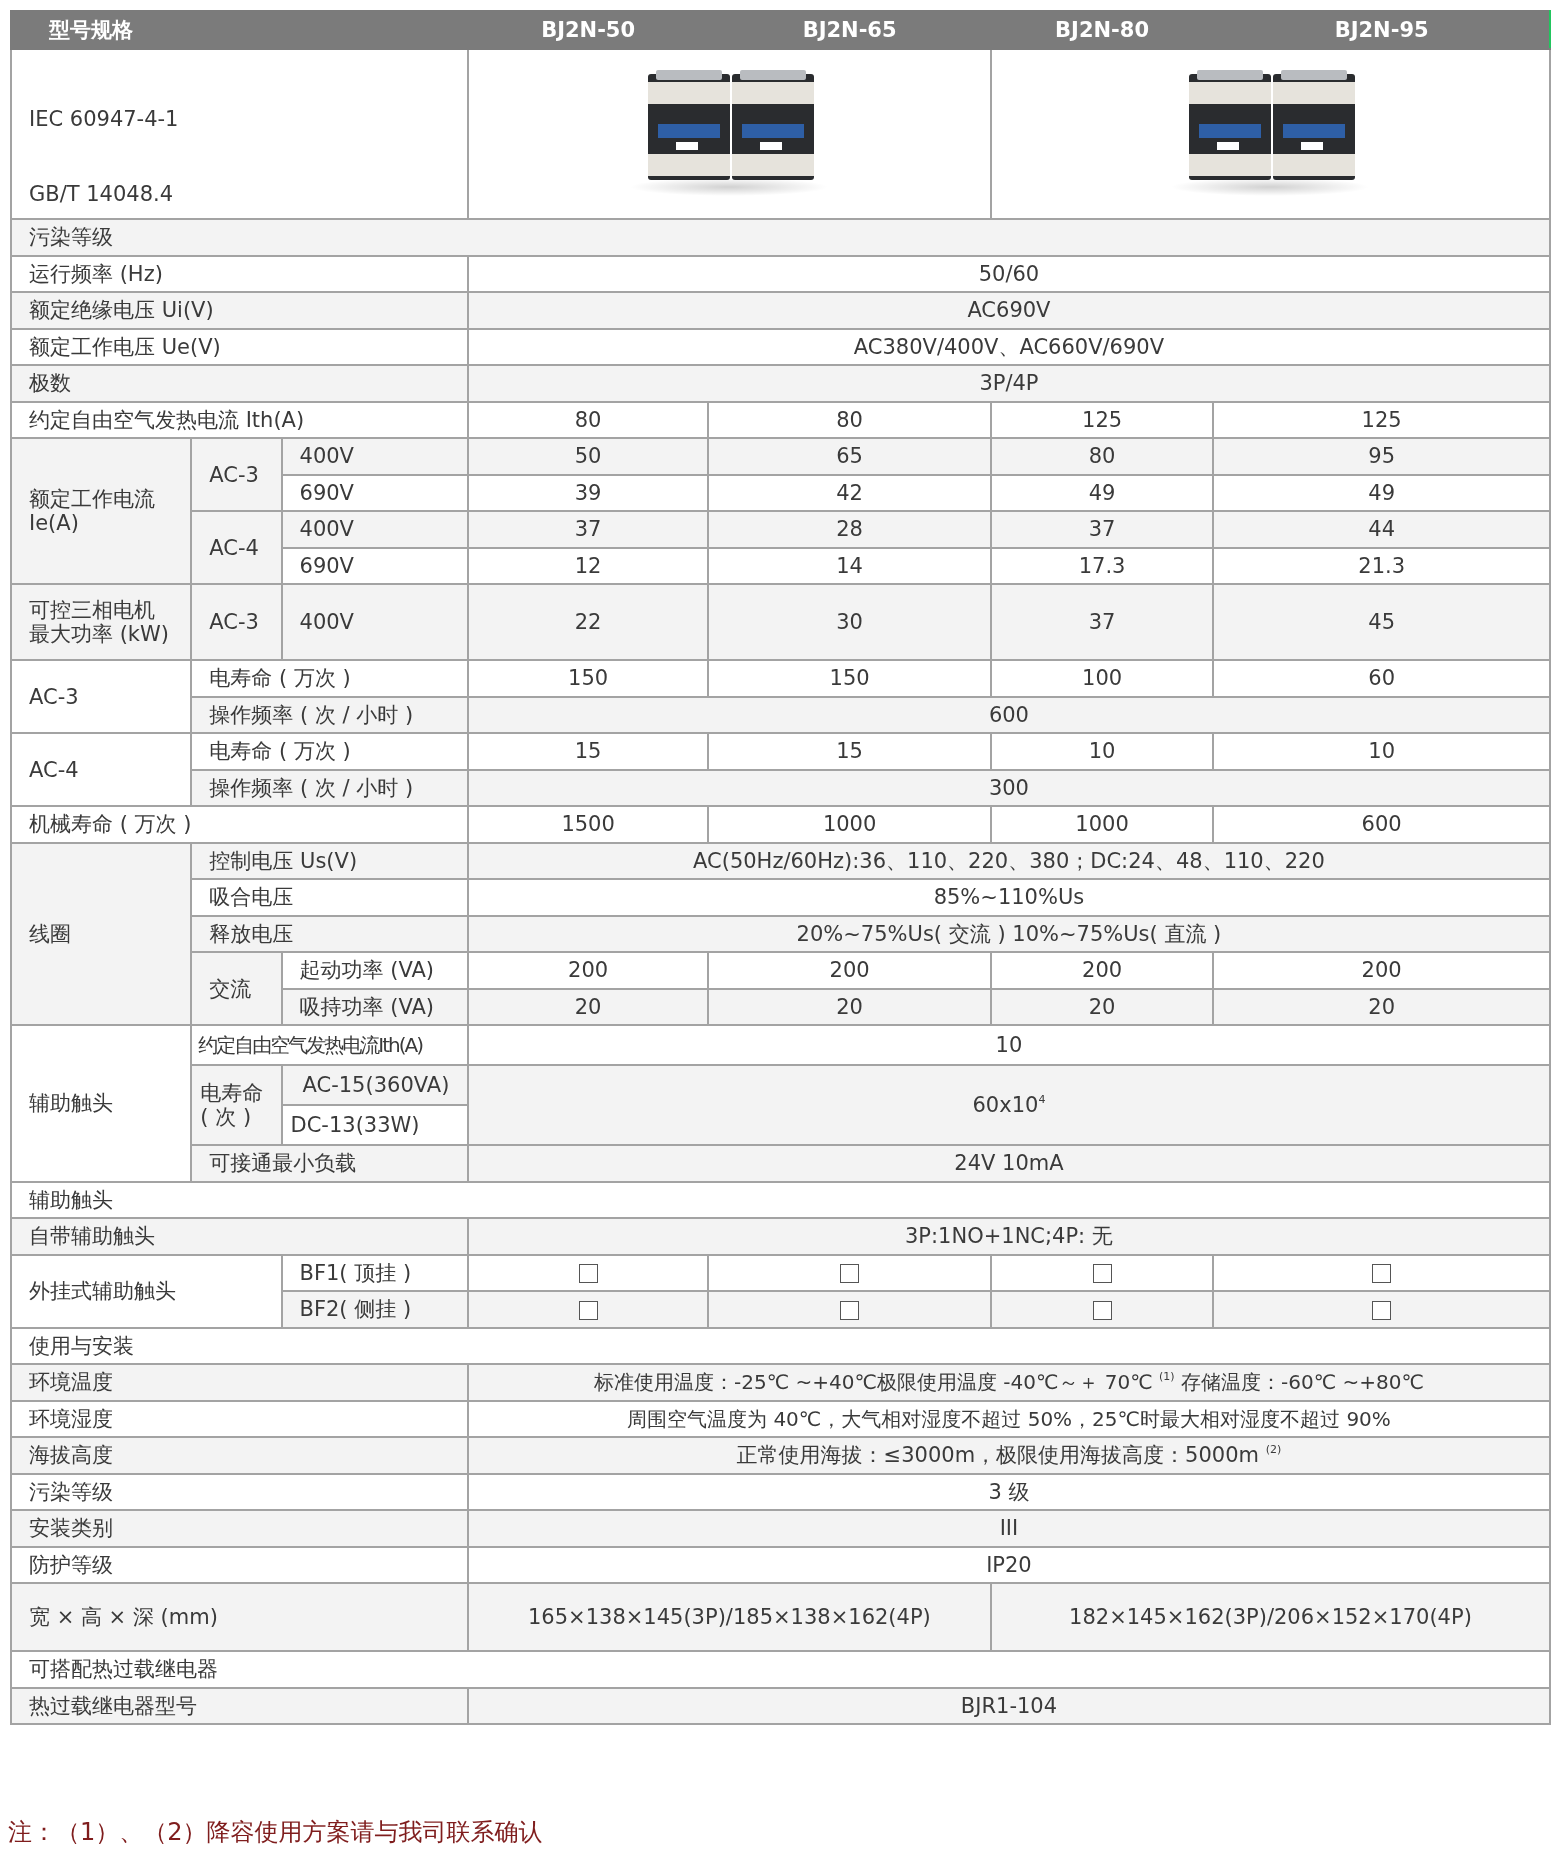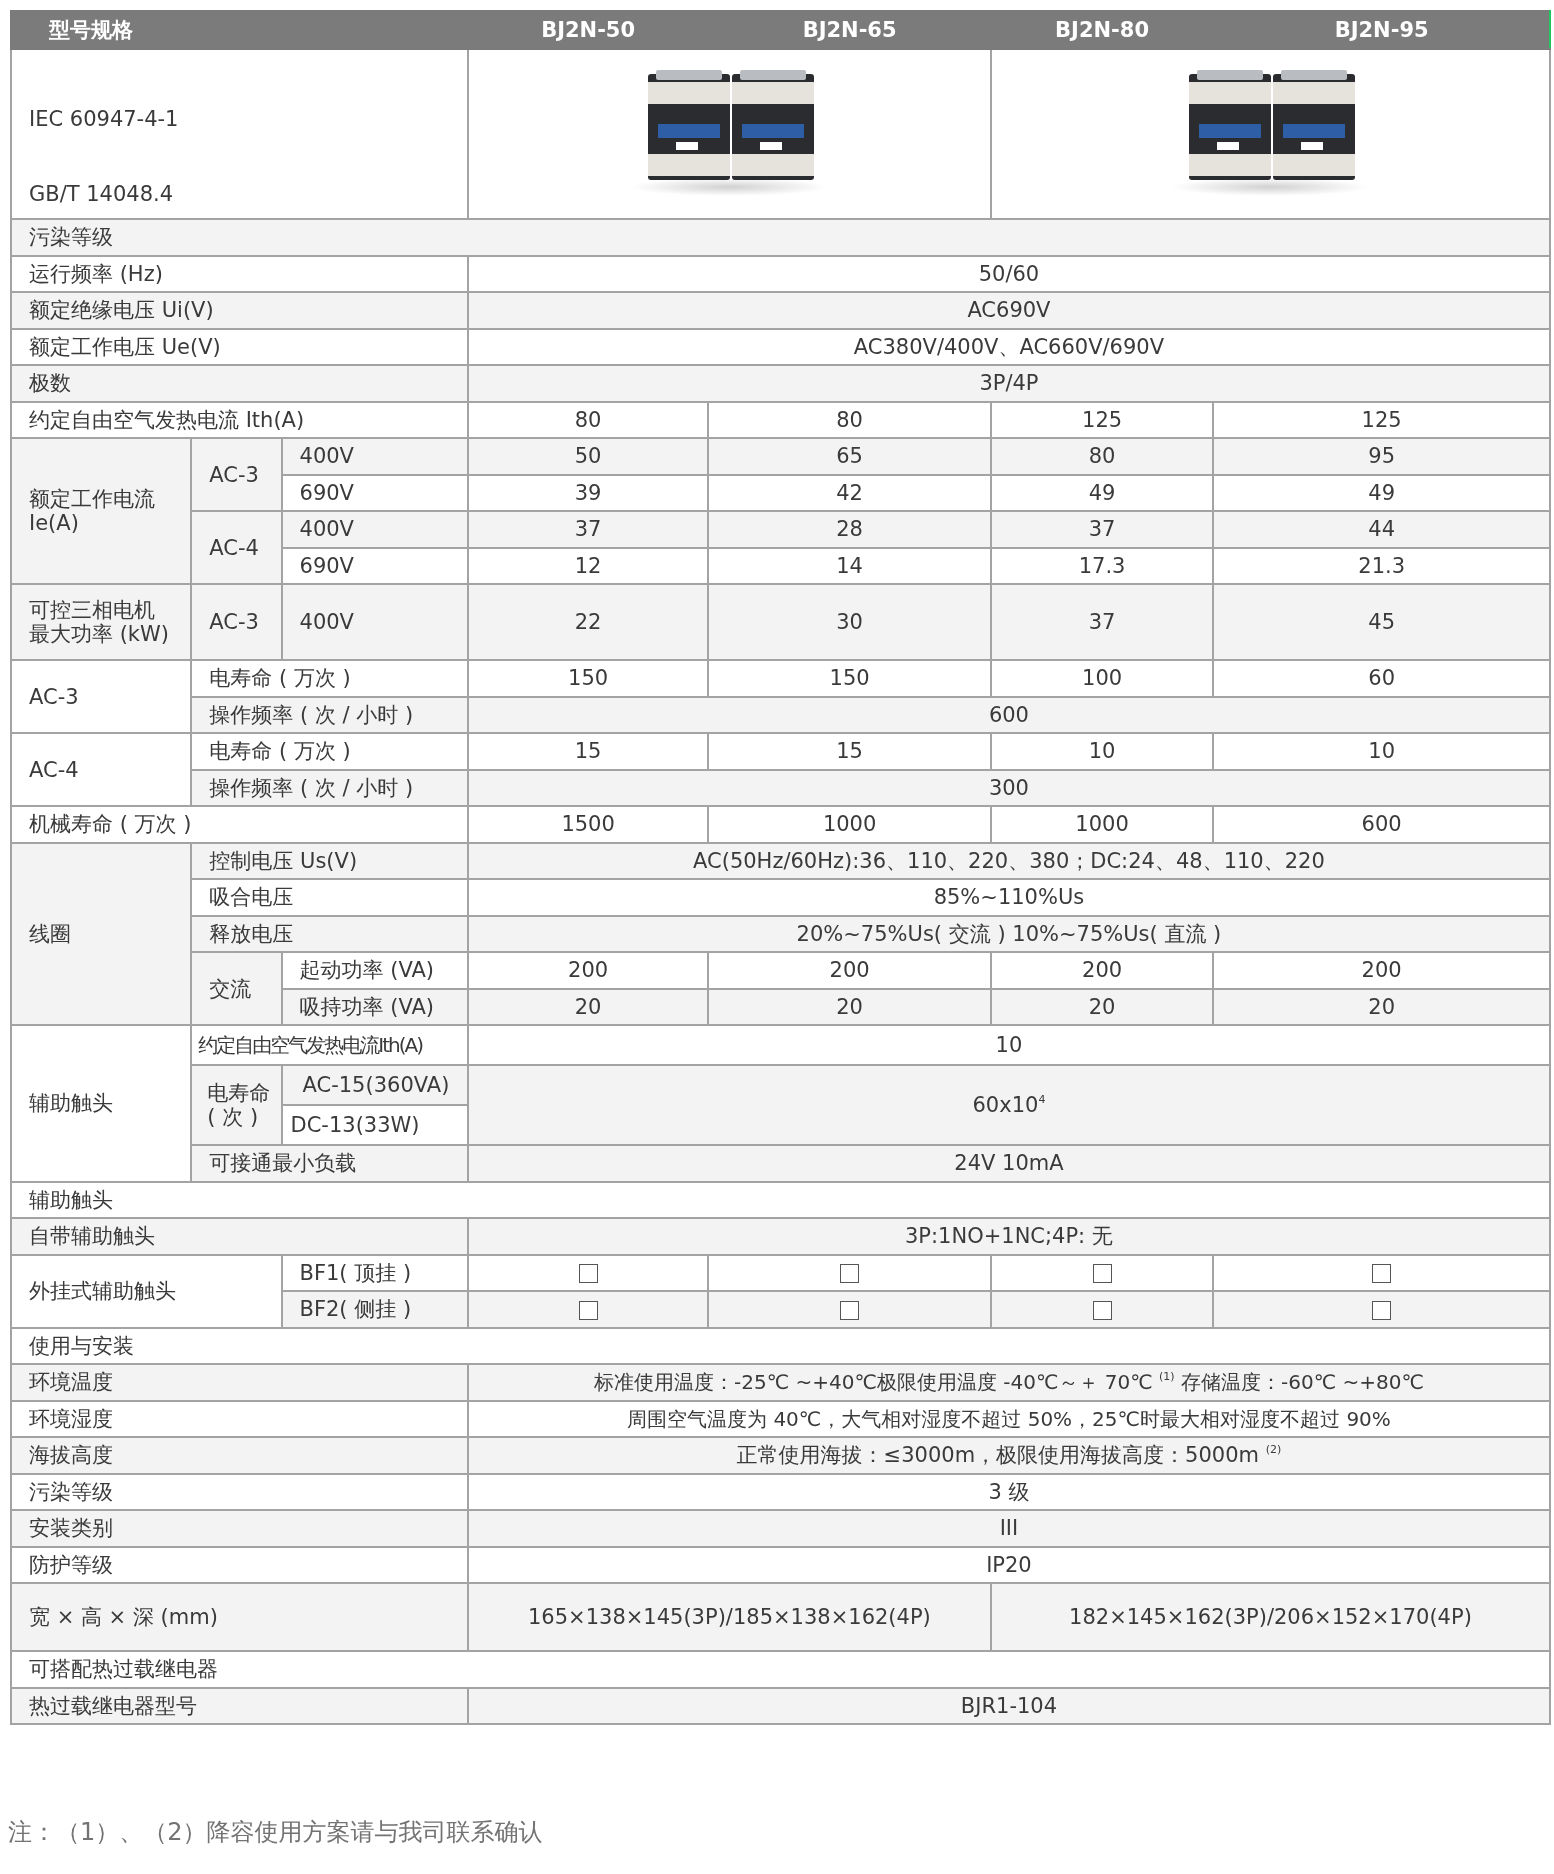--- a/index.html
+++ b/index.html
@@ -71,21 +71,21 @@
     position: absolute; top: 68px; left: 28px; width: 22px; height: 8px; background: #fff;
   }
   .chk {
     display: inline-block; width: 17px; height: 17px;
     border: 1.5px solid #555; background: #fff; vertical-align: middle;
   }
   sup { font-size: 11px; vertical-align: 9px; line-height: 0; }
   .aux-label { font-size: 20px; letter-spacing: -2px; padding-left: 6px !important; }
   .note {
     position: absolute; left: 8px; top: 1816px;
-    font-size: 24px; color: #737373; font-family: "DejaVu Sans", sans-serif;
+    font-size: 24px; color: #7f1d1d; font-family: "DejaVu Sans", sans-serif;
   }
 </style>
 </head>
 <body>
 
 <table class="spec">
   <colgroup>
     <col style="width:150px">
     <col style="width:75px">
     <col style="width:155px">
@@ -286,21 +286,21 @@
     <td class="c">20</td>
     <td class="c">20</td>
   </tr>
 
   <tr class="w">
     <td rowspan="4" class="w">辅助触头</td>
     <td colspan="2" class="aux-label" style="height:38px">约定自由空气发热电流Ith(A)</td>
     <td colspan="4" class="c">10</td>
   </tr>
   <tr class="g">
-    <td rowspan="2" class="g" style="padding-left:15px">
+    <td rowspan="2" class="g" style="padding-left:8px">
       <div>电寿命</div>
       <div>( 次 )</div>
     </td>
     <td class="g" style="padding-left:20px;height:38px">AC-15(360VA)</td>
     <td colspan="4" rowspan="2" class="c g">
       <span>60x10</span><sup>4</sup>
     </td>
   </tr>
   <tr class="w">
     <td class="w" style="padding-left:8px;height:38px">DC-13(33W)</td>

